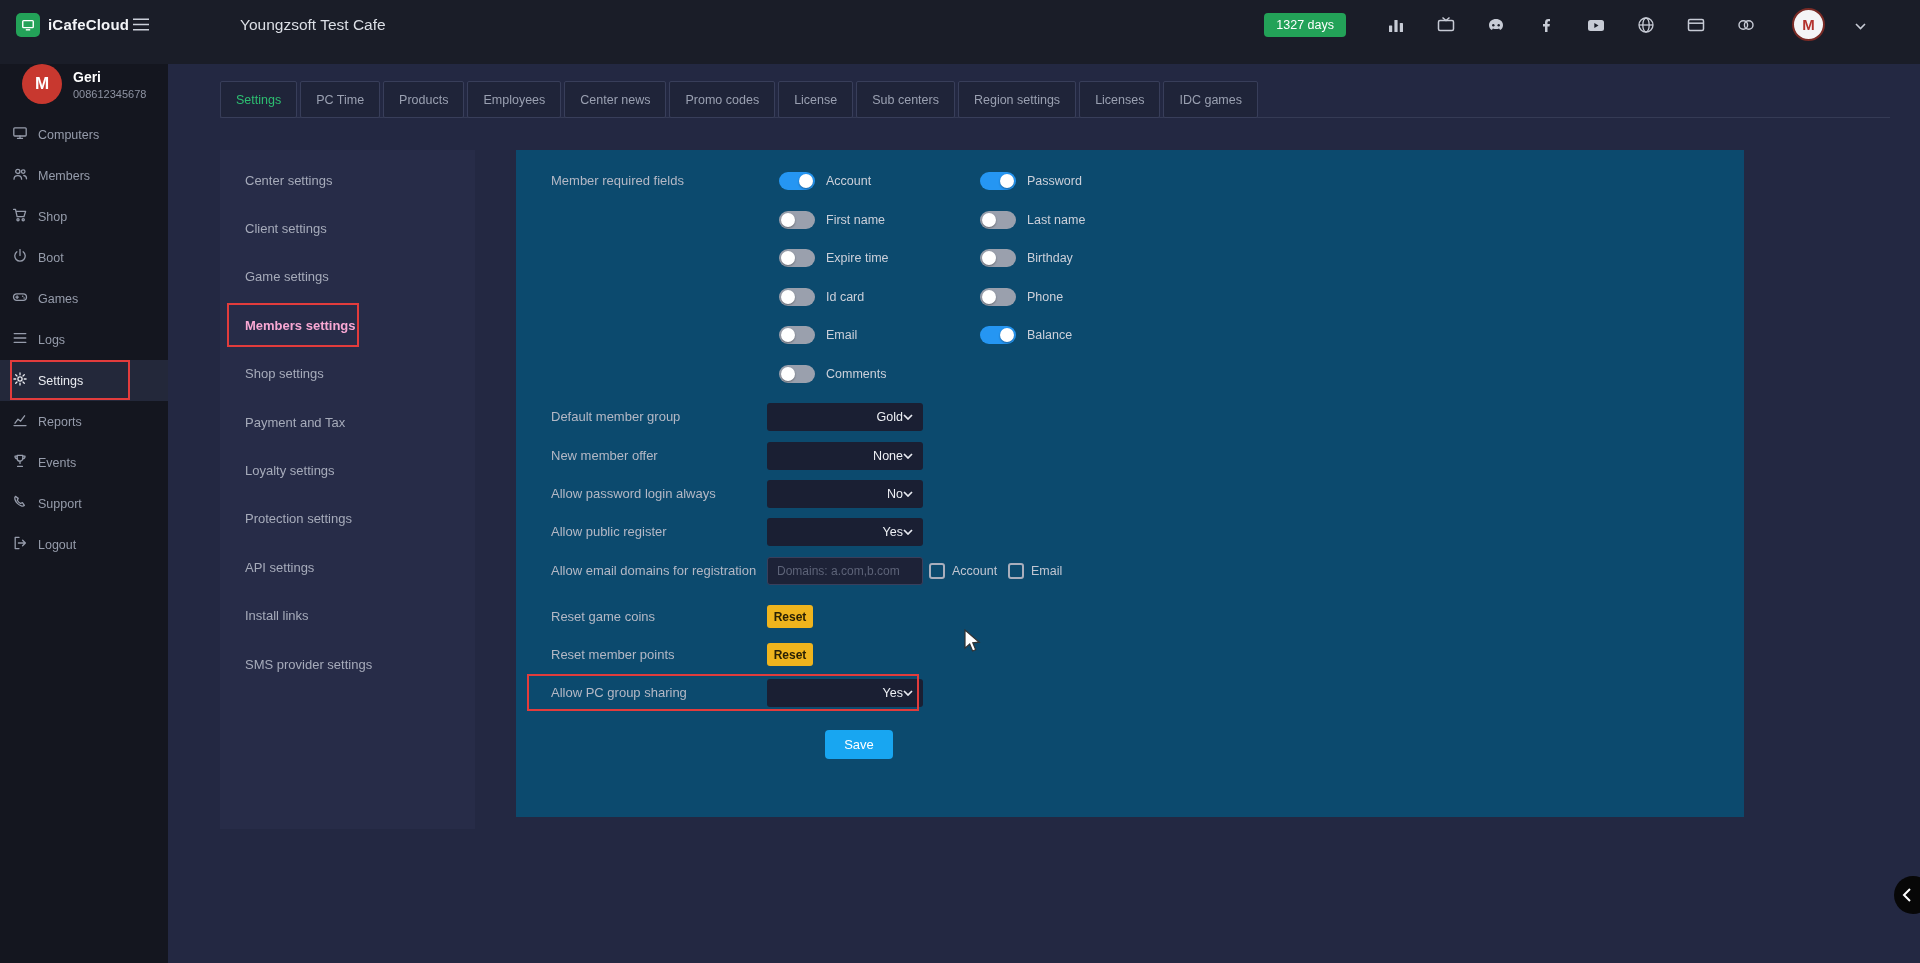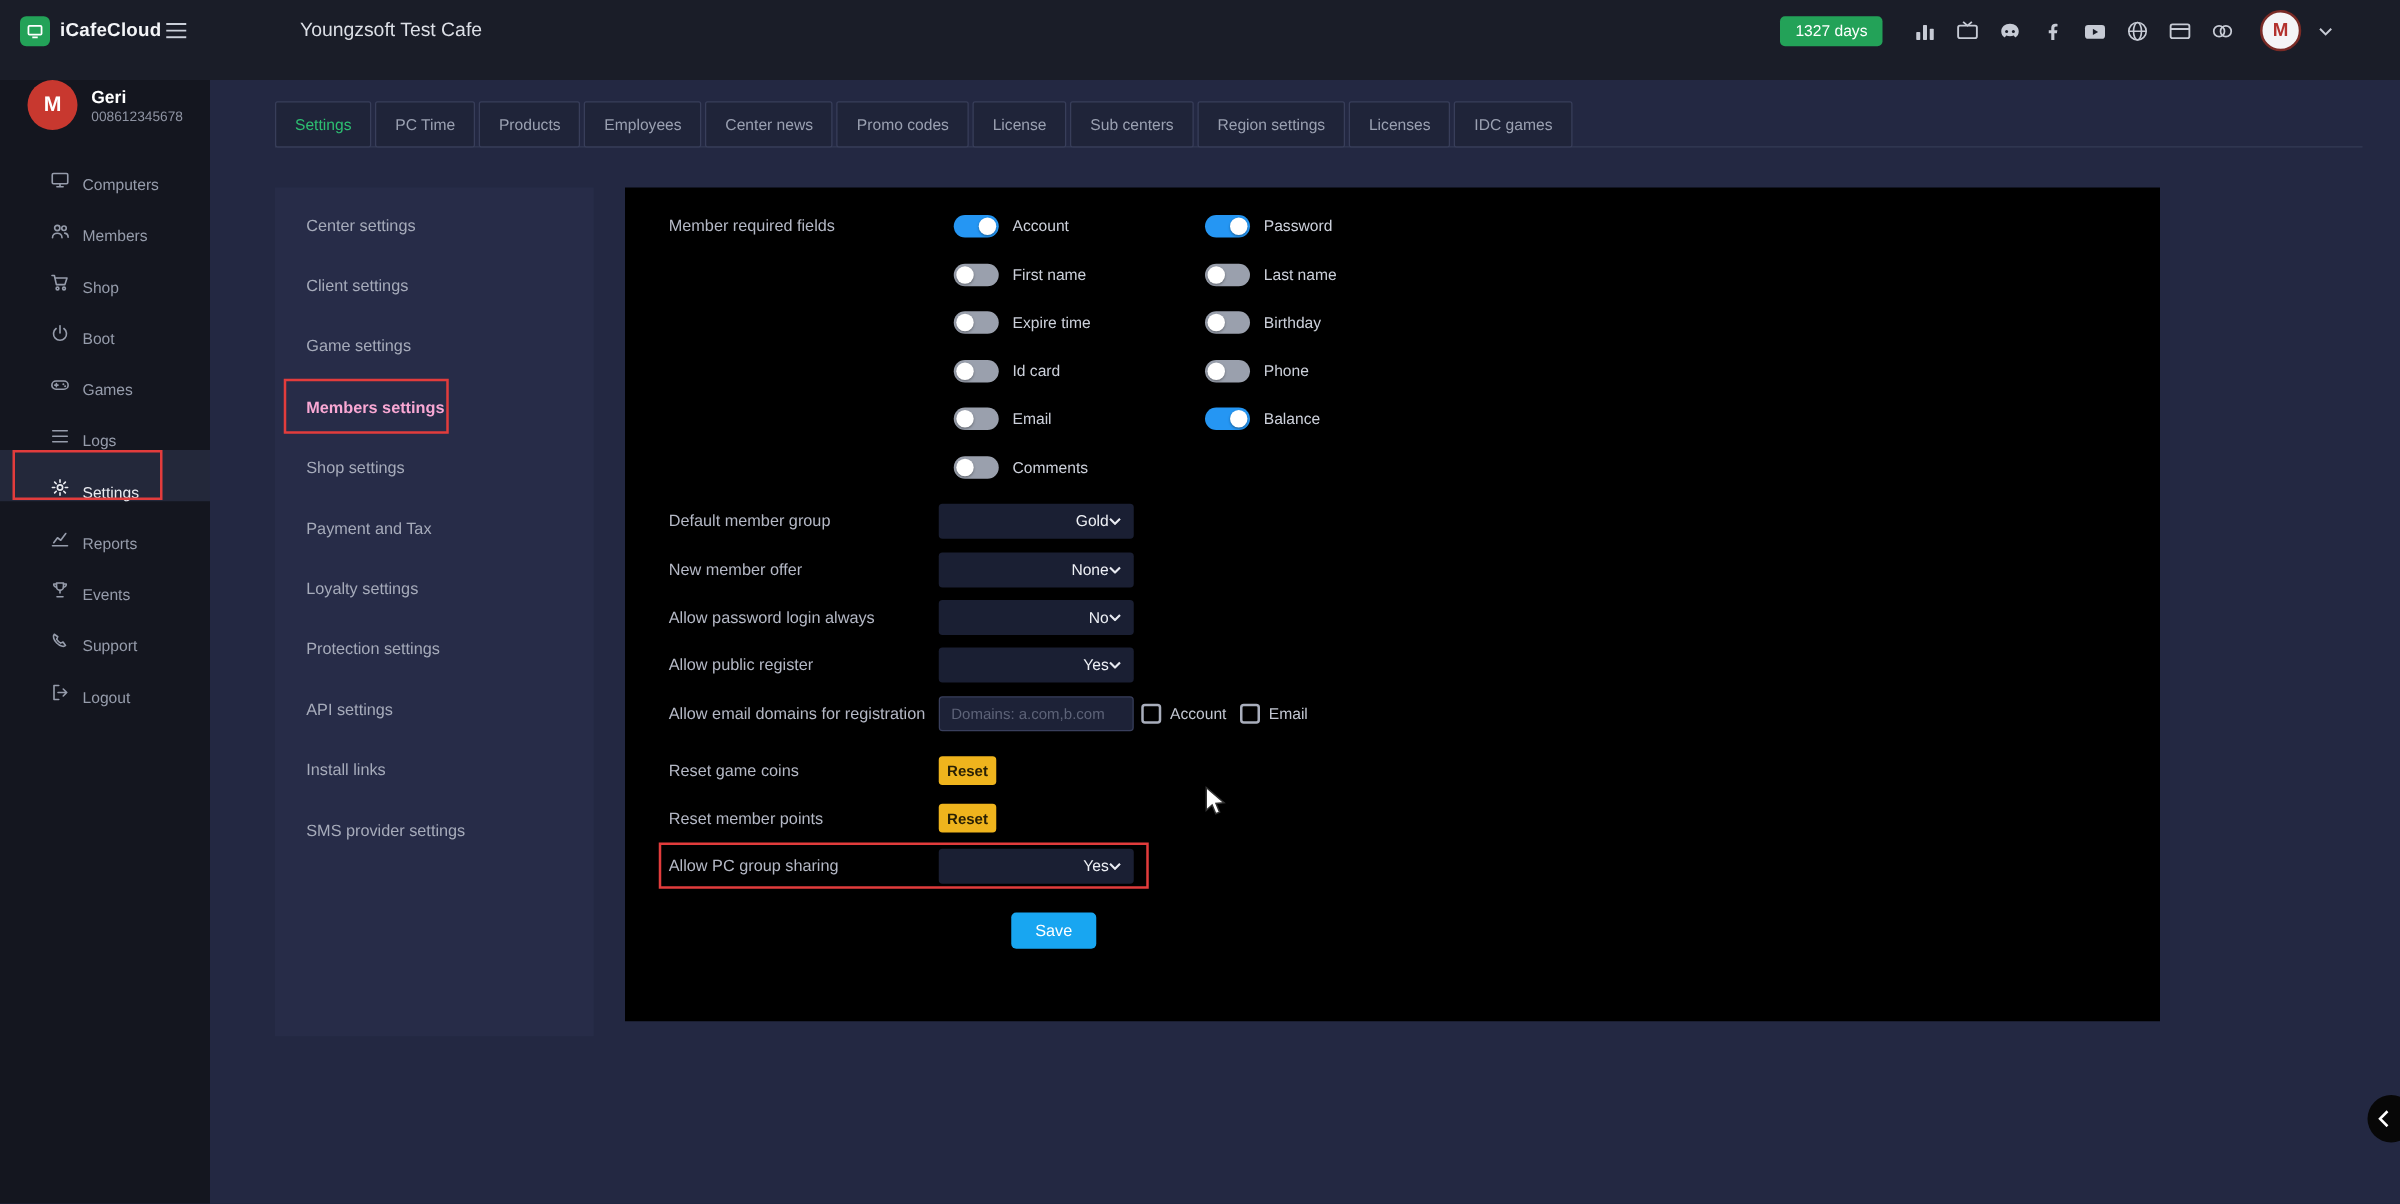--- a/index.html
+++ b/index.html
@@ -7,58 +7,58 @@
        font-family:"Liberation Sans",sans-serif;color:#e5e7ee}
 
   
   .header{position:absolute;left:0;top:0;width:1920px;height:64px;background:#1a1d28;z-index:10}
   .logo{position:absolute;left:16px;top:0;height:49px;display:flex;align-items:center;gap:8px;cursor:pointer}
   .logo-badge{width:24px;height:24px;border-radius:5px;background:var(--accent-green,#23a258);
               display:flex;align-items:center;justify-content:center}
   .logo-text{font-size:15px;font-weight:bold;color:#f3f4f7;letter-spacing:.2px}
   .hamburger{position:absolute;left:132px;top:18px;cursor:pointer;line-height:0}
   .cafe-title{position:absolute;left:240px;top:16px;font-size:15.5px;color:#dcdfe6}
-  .hright{position:absolute;right:54px;top:0;height:49px;display:flex;align-items:center;gap:14px}
+  .hright{position:absolute;right:54px;top:0;height:49px;display:flex;align-items:center;gap:30px}
   .days-badge{background:var(--accent-green,#23a258);color:#fff;font-size:12.5px;padding:5px 12px;
               border-radius:4px;margin-right:10px;cursor:pointer;white-space:nowrap}
   .hicon{width:20px;height:20px;color:#c7cbd5;display:block;cursor:pointer}
   .havatar{width:33px;height:33px;border-radius:50%;background:#f4f4f6;color:#b3322e;font-weight:bold;
            font-size:15px;display:flex;align-items:center;justify-content:center;margin-left:6px;
            cursor:pointer;border:2px solid #7a2b26;box-sizing:border-box}
 
   
   .sidebar{position:absolute;left:0;top:49px;bottom:0;width:168px;background:#14161f;z-index:5}
   .user{position:absolute;left:22px;top:15px;display:flex;align-items:center;gap:11px}
   .s-avatar{width:40px;height:40px;border-radius:50%;background:#c8382f;color:#fff;font-weight:bold;
             font-size:17px;display:flex;align-items:center;justify-content:center;cursor:pointer}
   .uname{font-size:14px;font-weight:bold;color:#fff;margin-bottom:3px}
   .uphone{font-size:11px;color:#8e93a2}
   .menu{position:absolute;top:65px;left:0;right:0}
-  .mitem{height:41px;display:flex;align-items:flex-end;gap:10px;padding-left:40px;font-size:12.5px;
+  .mitem{height:41px;display:flex;align-items:center;gap:10px;padding-left:12px;font-size:12.5px;
          color:#969cab;cursor:pointer}
   .mitem svg{width:16px;height:16px;flex:none;fill:none;stroke:currentColor;stroke-width:1.3;
              stroke-linecap:round;stroke-linejoin:round}
   .mitem.active{background:#23283a;color:#e9ebf0}
 
   
   .main{position:absolute;left:168px;top:49px;right:0;bottom:0;background:#232842}
   .tabs{position:absolute;left:52px;top:32px;display:flex;gap:3px;z-index:2}
   .tab{height:37px;padding:0 15px;display:flex;align-items:center;background:#1f2439;
        border:1px solid #383e5a;border-radius:2px;font-size:12.5px;color:#9aa0b1;cursor:pointer;
        box-sizing:border-box;white-space:nowrap}
   .tab.active{color:var(--active-tab-green,#2dbe71)}
   .tabline{position:absolute;left:52px;right:30px;top:68px;height:1px;background:#353b55}
 
   .nav-panel{position:absolute;left:52px;top:101px;width:255px;height:679px;background:#272c48;
              padding-top:6px;box-sizing:border-box}
   .nitem{height:48.4px;display:flex;align-items:center;padding-left:25px;font-size:13px;
          color:#a6abba;cursor:pointer}
   .nitem.active{color:#f9a8d4;font-weight:bold}
 
-  .form-panel{position:absolute;left:332px;top:101px;width:1228px;height:667px;background:#000000}
+  .form-panel{position:absolute;left:348px;top:101px;width:1228px;height:667px;background:#0c4a6e}
   .flabel{position:absolute;left:35px;font-size:13px;color:#b4b8c5}
   .tcol{position:absolute;top:12px}
   .tc1{left:263px}.tc2{left:464px}
   .trow{height:38.5px;display:flex;align-items:center;gap:11px}
   .toggle{width:36px;height:18px;border-radius:9px;background:#9aa0ad;position:relative;cursor:pointer;flex:none}
   .toggle .knob{position:absolute;top:2px;left:2px;width:14px;height:14px;border-radius:50%;background:#fff;
                 box-shadow:0 1px 2px rgba(0,0,0,.35)}
   .toggle.on{background:var(--toggle-on-blue,#2596f3)}
   .toggle.on .knob{left:20px}
   .tlabel{font-size:12.5px;color:#ccd0da}

